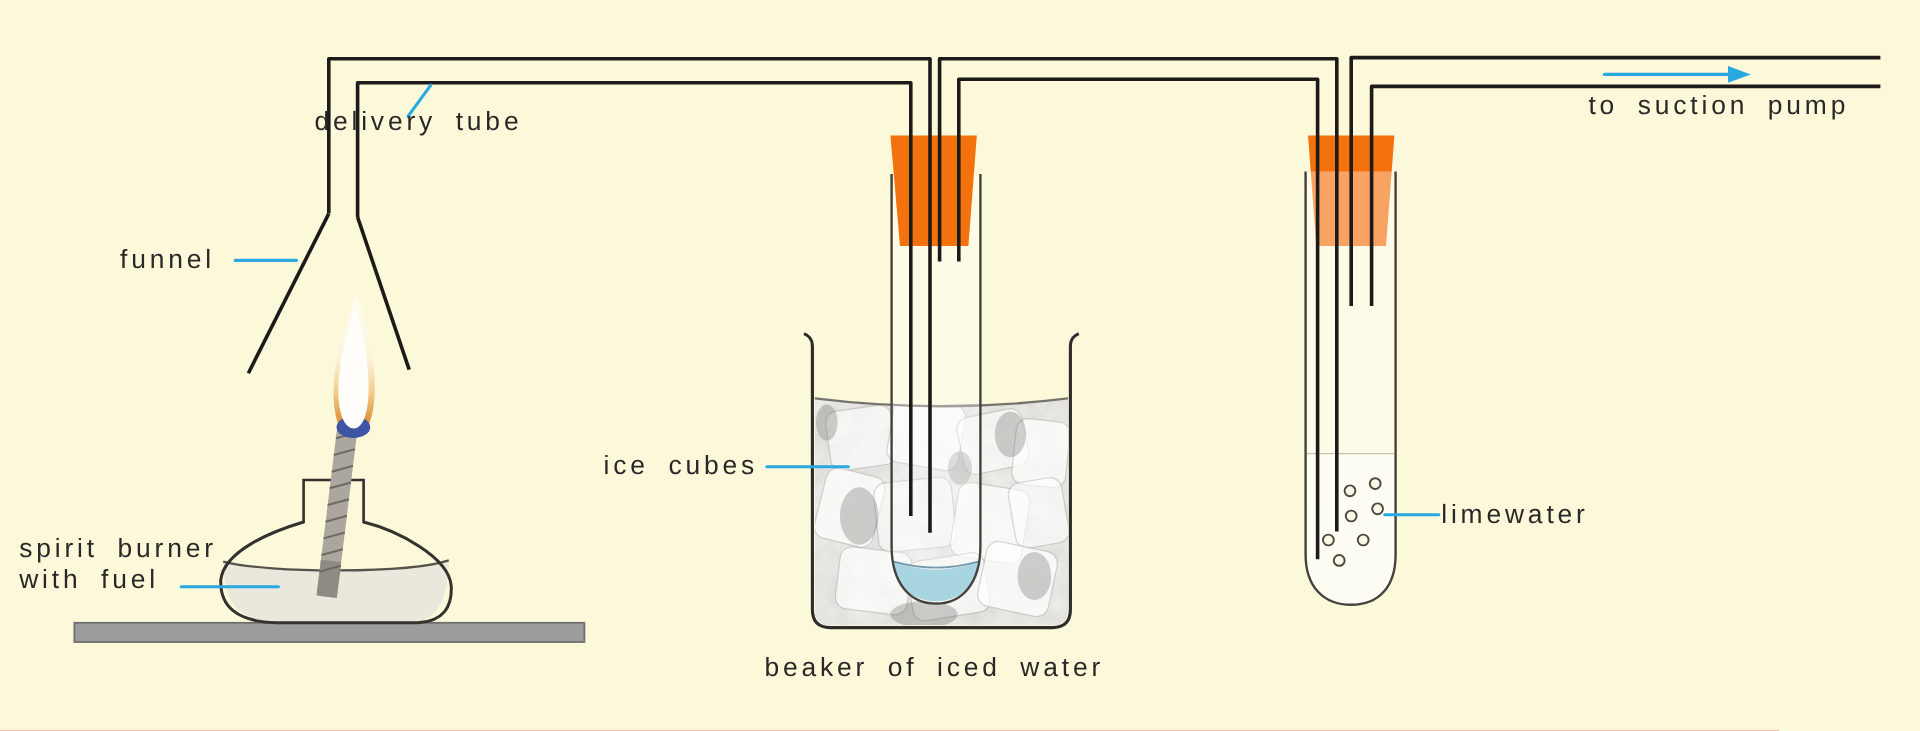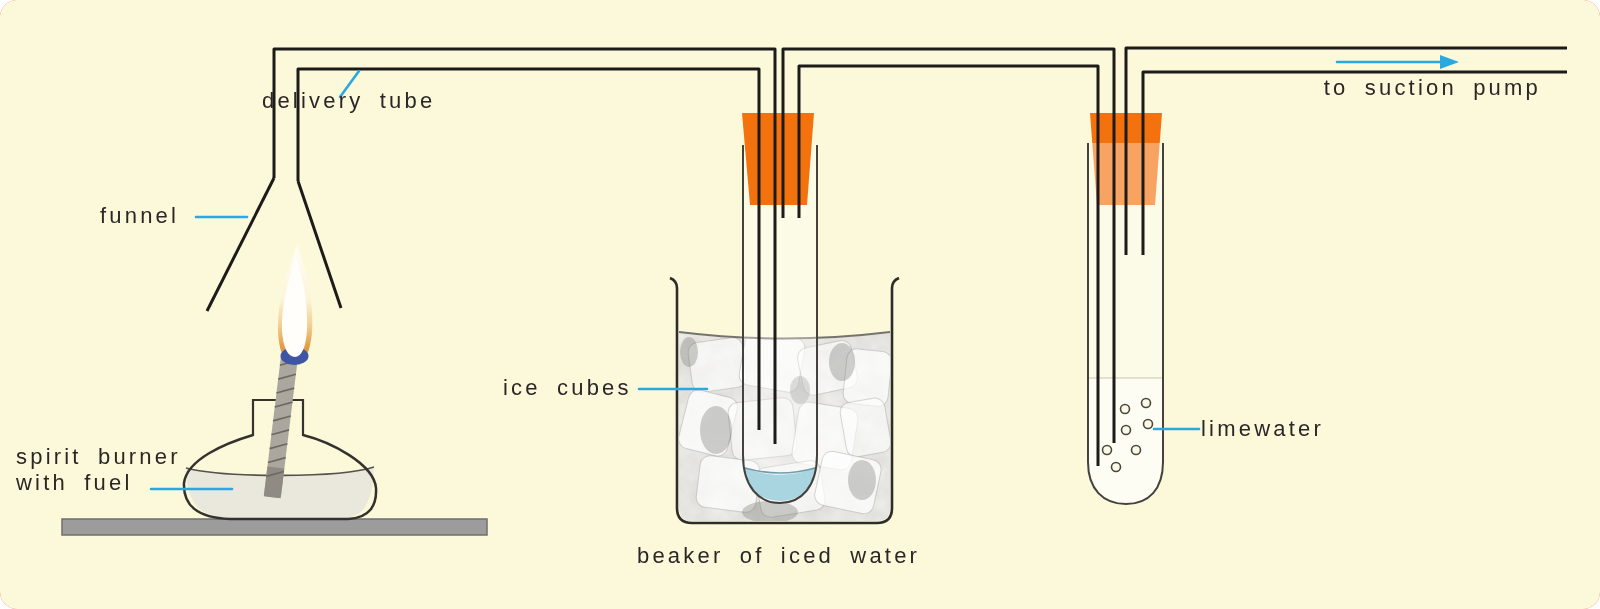--- a/index.html
+++ b/index.html
@@ -2,21 +2,20 @@
 <html><head>
 <meta charset="utf-8">
 <style>
   html,body{margin:0;padding:0;}
   .stage{
     position:relative;
     width:1600px;height:609px;
     background:#ef4444;
     overflow:hidden;
     font-family:"Liberation Sans", sans-serif;
-    border-radius:17px;
   }
   svg{display:block;}
   .lbl{
     font-family:"Liberation Sans", sans-serif;
     font-size:22px;
     fill:#2B2726;
     letter-spacing:3.2px;
     word-spacing:7px;
   }
   .tube{stroke:#1D1B1A;stroke-width:3;fill:none;stroke-linejoin:round;stroke-linecap:butt;}

